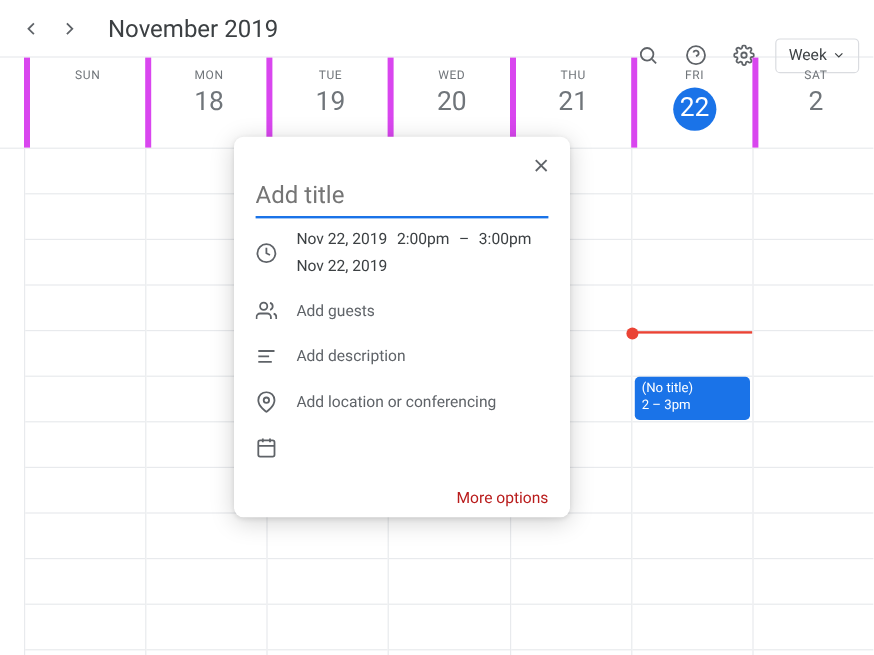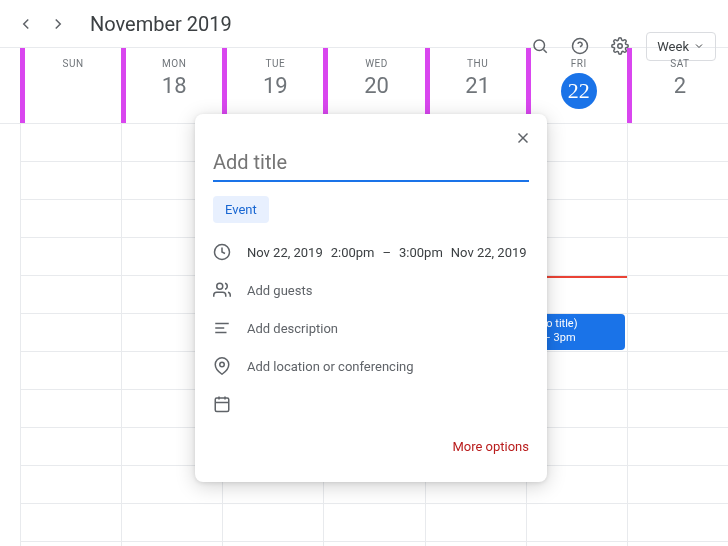--- a/index.html
+++ b/index.html
@@ -40,21 +40,21 @@
 .day-col {
   flex: 1;
   text-align: center;
   padding: 10px 0 14px;
   border-left: 5px solid #d946ef;
 }
 .day-label { font-size: 10px; color: #70757a; letter-spacing: 0.5px; margin-bottom: 4px; }
 .day-num { font-size: 22px; color: #70757a; font-weight: 400; }
 .day-num.today {
   background: #1a73e8; color: #fff; border-radius: 50%;
-  width: 36px; height: 36px; line-height: 36px; display: inline-block; font-family: Liberation Serif, serif;
+  width: 36px; height: 36px; line-height: 36px; display: inline-block;
 }
 .grid {
   display: flex;
   height: 430px;
   position: relative;
 }
 .grid-col {
   flex: 1;
   border-left: 1px solid #e8eaed;
   position: relative;
@@ -85,25 +85,25 @@
   border-radius: 4px;
   color: #fff;
   font-size: 11px;
   padding: 3px 6px;
   line-height: 1.3;
 }
 .modal {
   position: absolute;
   top: 114px;
   left: 195px;
-  width: 352px;
+  width: 280px;
   background: #fff;
   border-radius: 8px;
   box-shadow: 0 4px 20px rgba(0,0,0,0.18), 0 1px 4px rgba(0,0,0,0.1);
-  padding: 12px 18px 28px 18px;
+  padding: 12px 18px 8px 18px;
 }
 .modal-close {
   position: absolute;
   top: 10px; right: 10px;
   width: 28px; height: 28px;
   display: flex; align-items: center; justify-content: center;
   color: #5f6368; cursor: pointer;
 }
 .title-input {
   width: 100%;
@@ -336,23 +336,20 @@
   </div>
 
 <div class="modal">
   <div class="modal-close">
     <svg viewBox="0 0 24 24" fill="none" stroke="currentColor" stroke-width="2">
         <line x1="18" y1="6" x2="6" y2="18"></line>
         <line x1="6" y1="6" x2="18" y2="18"></line>
       </svg>
   </div>
   <input class="title-input" placeholder="Add title" style="">
-  <div class="chip-row">
-    <span class="chip">Event</span>
-  </div>
   <div class="modal-row">
     <span class="icon">
       <svg viewBox="0 0 24 24" fill="none" stroke="currentColor" stroke-width="2">
           <circle cx="12" cy="12" r="10"></circle>
           <polyline points="12 6 12 12 16 14"></polyline>
         </svg>
     </span>
     <span class="datetime">
       <span>Nov 22, 2019</span>
       <span>2:00pm</span>

